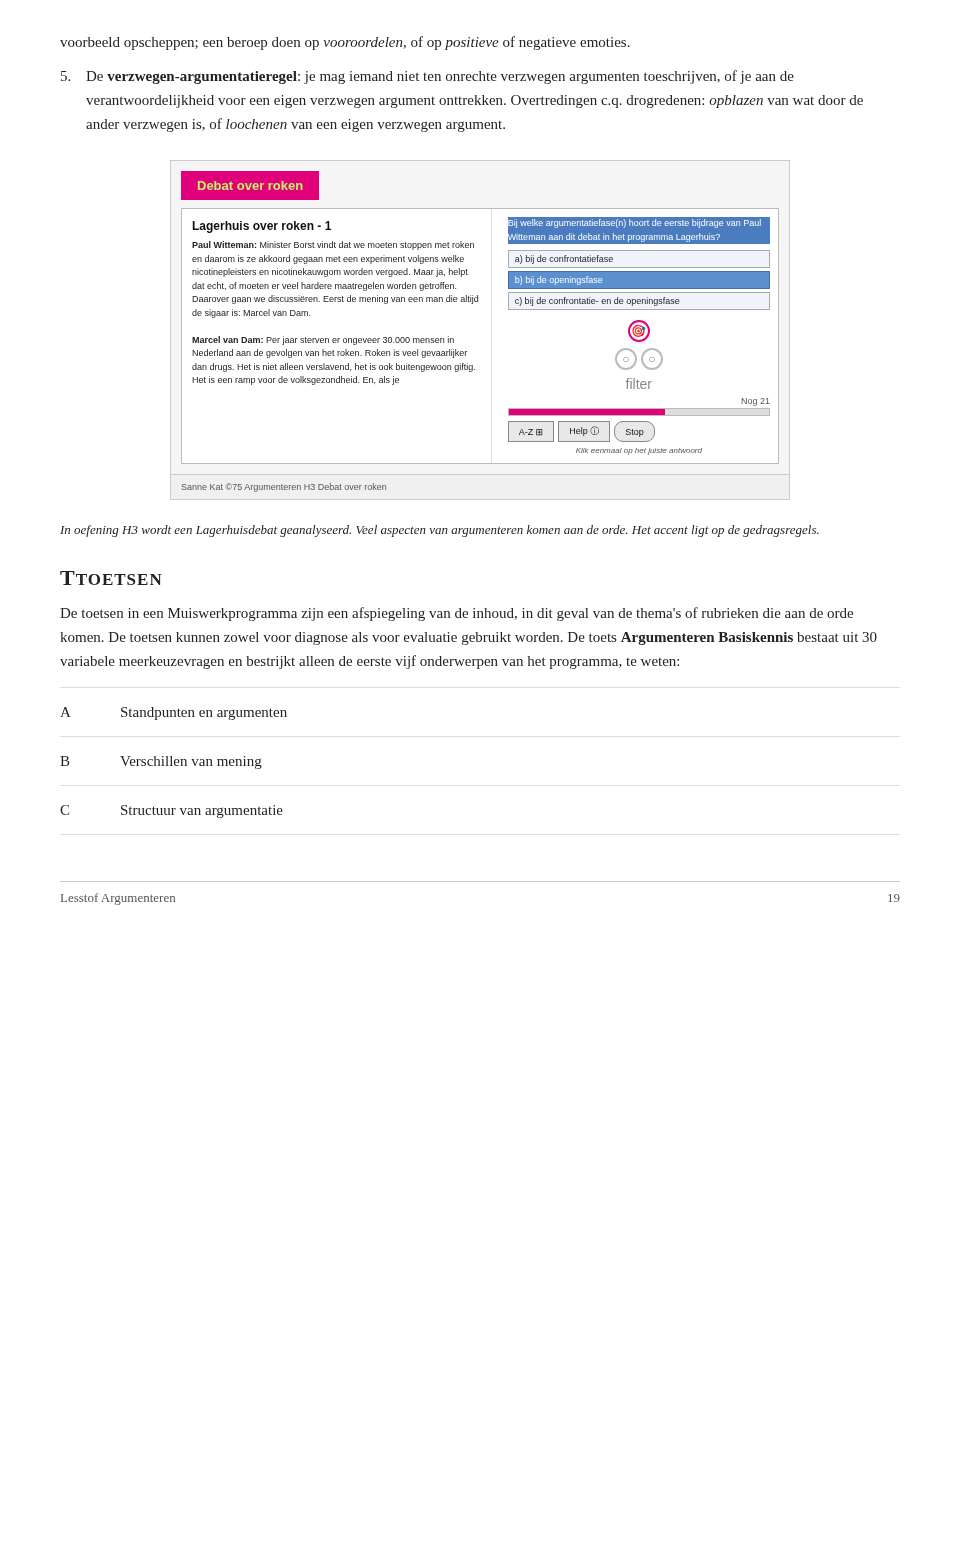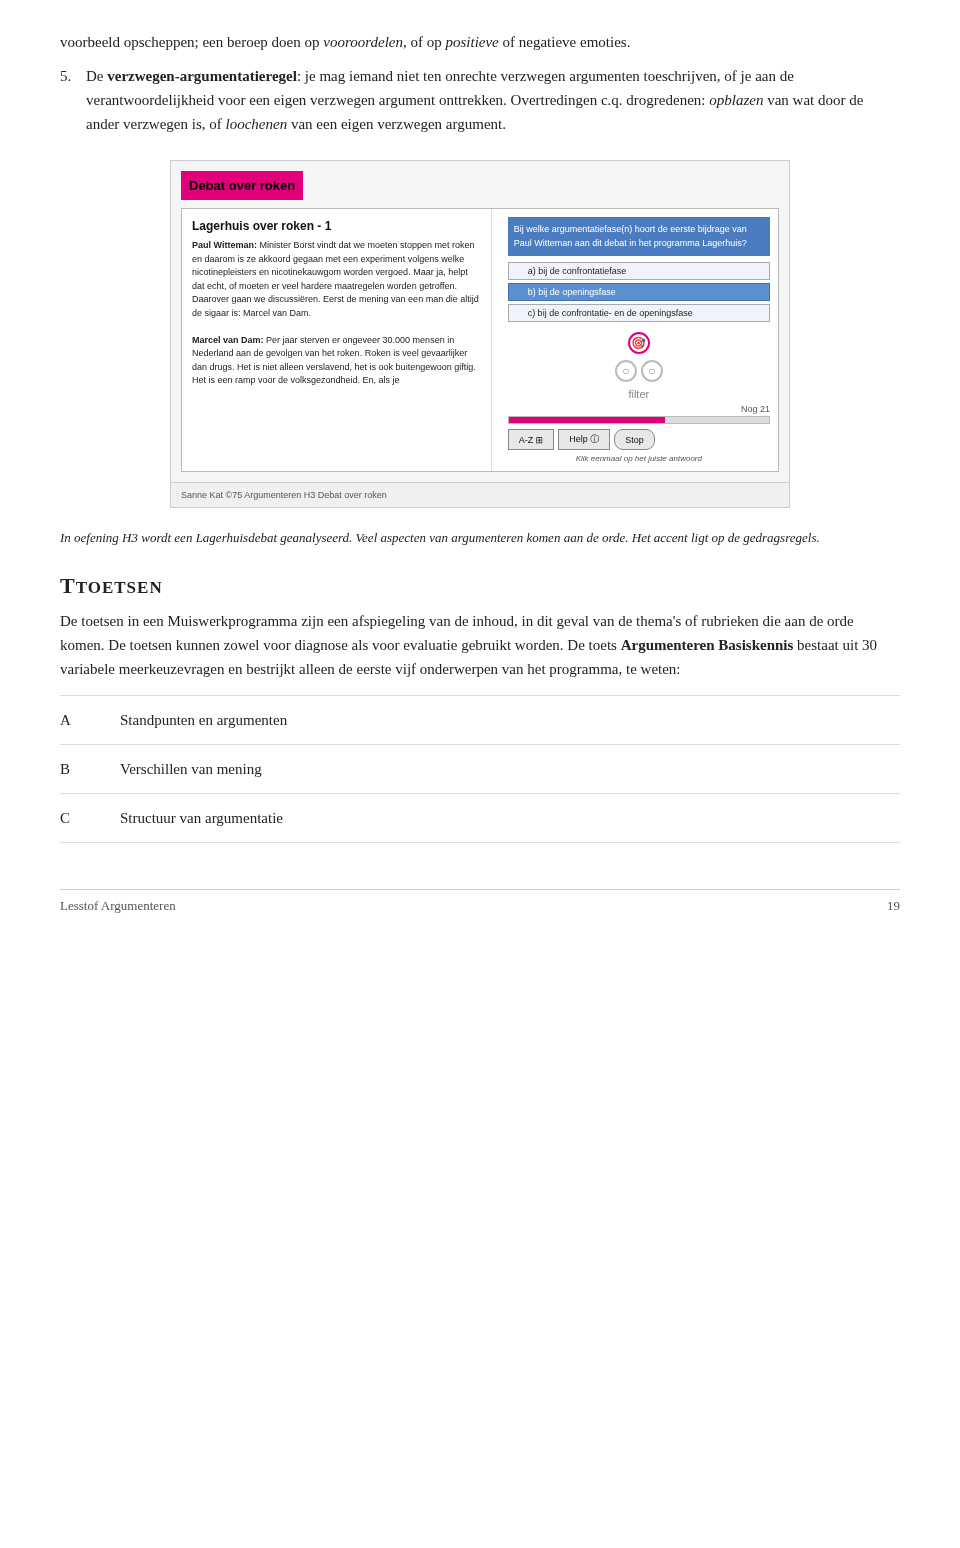--- a/index.html
+++ b/index.html
@@ -38,25 +38,25 @@
     
     .screenshot-container {
       margin: 24px auto 20px auto;
       width: 620px;
       border: 1px solid #ccc;
       background: #f5f5f5;
       position: relative;
     }
     .screenshot-header {
       background: #e2007a;
-      color: #000000;
+      color: #bef264;
       font-family: Arial, sans-serif;
       font-size: 13px;
       font-weight: bold;
-      padding: 7px 8px;
+      padding: 7px 16px;
       border-radius: 0;
       display: inline-block;
       margin: 10px 0 0 10px;
     }
     .screenshot-inner {
       display: flex;
       margin: 8px 10px 10px 10px;
       gap: 8px;
       background: #fff;
       border: 1px solid #bbb;
@@ -86,36 +86,36 @@
       flex: 1;
       display: flex;
       flex-direction: column;
       padding: 8px;
     }
     .screenshot-question-box {
       background: #4a7cbf;
       color: #fff;
       font-family: Arial, sans-serif;
       font-size: 9px;
-      padding: 6px;
+      padding: 0;
       margin-bottom: 6px;
       line-height: 1.5;
     }
     .screenshot-answers {
       display: flex;
       flex-direction: column;
       gap: 3px;
       margin-bottom: 6px;
     }
     .screenshot-answer {
       border: 1px solid #aaa;
       background: #f0f4fa;
       font-family: Arial, sans-serif;
       font-size: 9px;
-      padding: 3px 19px;
+      padding: 3px 6px;
       color: #222;
     }
     .screenshot-answer.selected {
       background: #5a8fd0;
       color: #fff;
       border-color: #4070b0;
     }
     .screenshot-right-bottom {
       margin-top: auto;
     }
@@ -293,21 +293,21 @@
           <div class="screenshot-answer selected">b)  bij de openingsfase</div>
           <div class="screenshot-answer">c)  bij de confrontatie- en de openingsfase</div>
         </div>
 
         <div class="screenshot-icon-area">
           <div class="icon-circle pink">🎯</div>
           <div style="display:flex;gap:4px;">
             <div class="icon-circle">○</div>
             <div class="icon-circle">○</div>
           </div>
-          <div style="font-family:Arial,sans-serif;font-size:11px;color:#888;text-align:center;">filter</div>
+          <div style="font-family:Arial,sans-serif;font-size:14px;color:#888;text-align:center;">filter</div>
         </div>
         <div class="screenshot-right-bottom">
           <div class="screenshot-progress-label">Nog 21</div>
           <div class="screenshot-progress-bar-container">
             <div class="screenshot-progress-bar-fill"></div>
           </div>
           <div class="screenshot-buttons">
             <button class="screenshot-btn">A-Z ⊞</button>
             <button class="screenshot-btn">Help ⓘ</button>
             <button class="screenshot-btn stop-btn">Stop</button>

